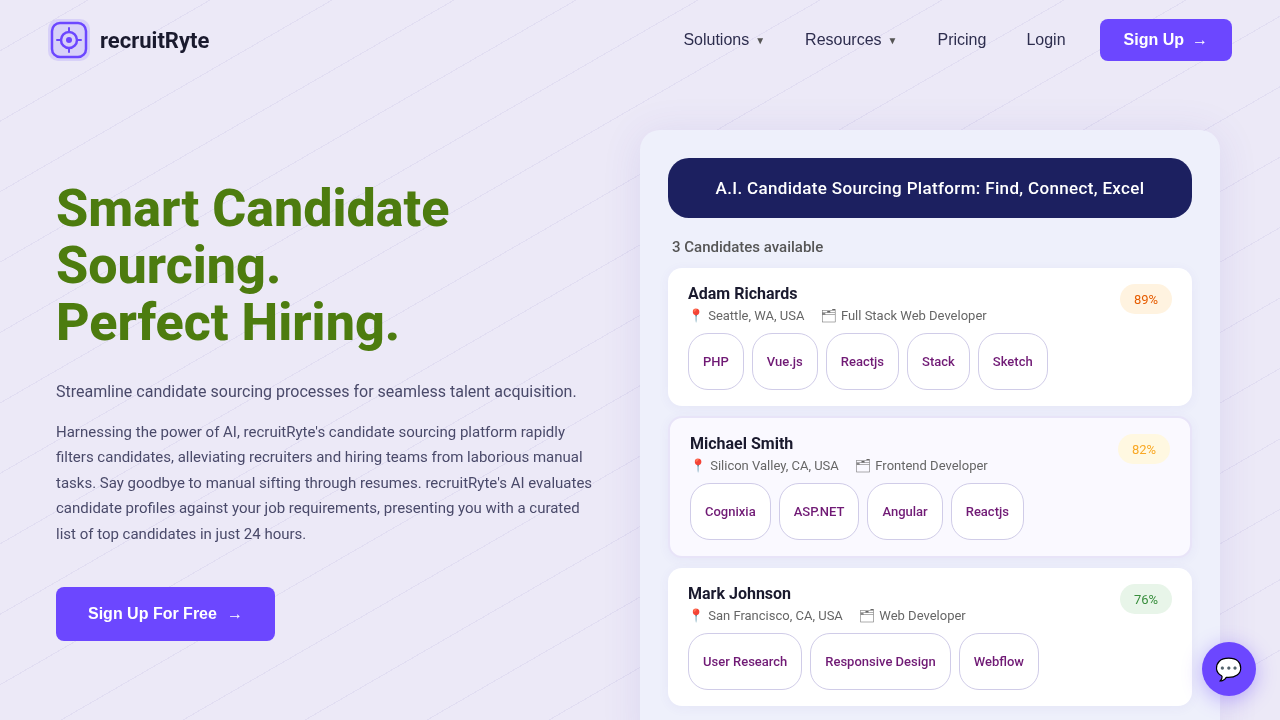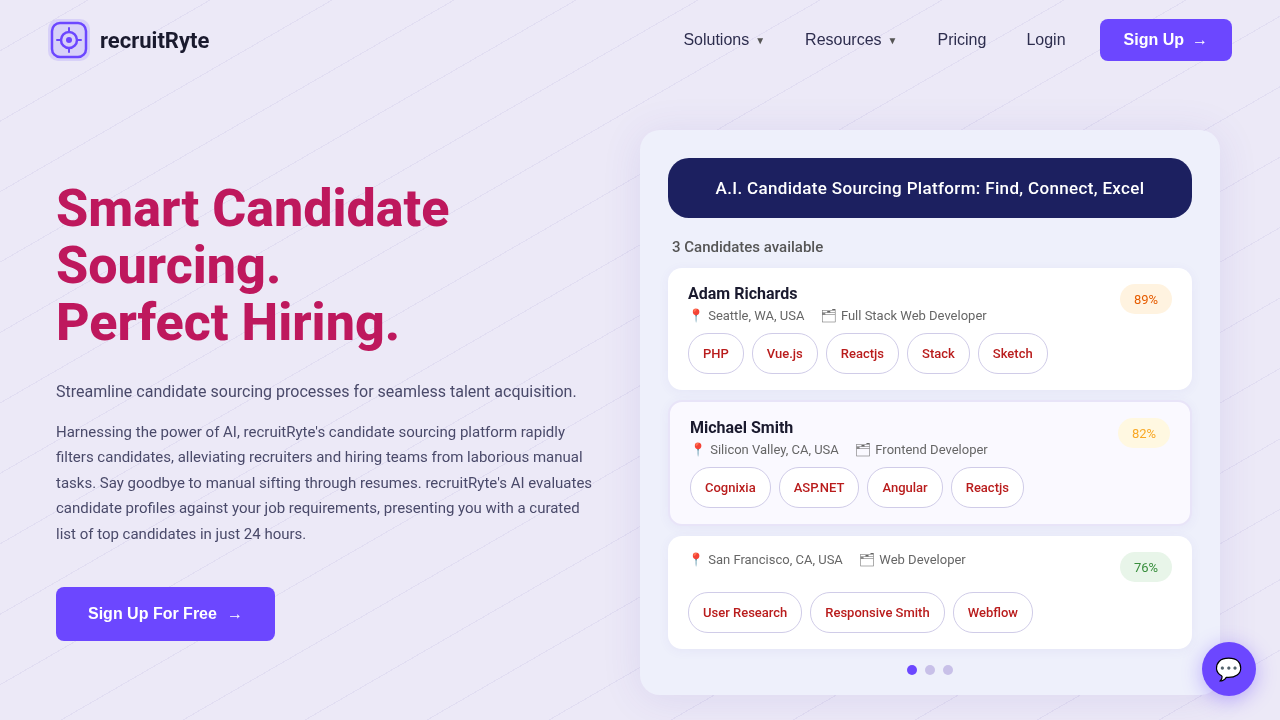--- a/index.html
+++ b/index.html
@@ -112,21 +112,21 @@
 
     .hero-left {
       flex: 0 0 540px;
       padding-top: 60px;
     }
 
     .hero-heading {
       font-size: 52px;
       font-weight: 800;
       line-height: 1.1;
-      color: #be185d;
+      color: #4d7c0f;
       margin-bottom: 28px;
     }
 
     .hero-sub1 {
       font-size: 16px;
       color: #4a4a6a;
       margin-bottom: 16px;
       line-height: 1.5;
     }
 
@@ -256,25 +256,25 @@
     .score-76 { background: #e8f5e9; color: #388e3c; }
 
     .candidate-tags {
       display: flex;
       flex-wrap: wrap;
       gap: 8px;
       margin-top: 10px;
     }
 
     .tag {
-      padding: 12px 14px;
+      padding: 20px 14px;
       border-radius: 20px;
       border: 1.5px solid #d0cce8;
       font-size: 13px;
-      color: #b91c1c;
+      color: #701a75;
       background: white;
       font-weight: 500;
     }
 
     
     .carousel-dots {
       display: flex;
       justify-content: center;
       gap: 8px;
       margin-top: 16px;
@@ -424,36 +424,37 @@
     <div class="candidate-tags">
       <span class="tag">Cognixia</span>
               <span class="tag">ASP.NET</span>
               <span class="tag">Angular</span>
               <span class="tag">Reactjs</span>
     </div>
   </div>
           <div class="candidate-card">
     <div class="candidate-top">
       <div class="candidate-info">
+        <div class="candidate-name">Mark Johnson</div>
         <div class="candidate-meta">
           <span class="meta-item">
             <span class="meta-icon">📍</span>
             <span>San Francisco, CA, USA</span>
           </span>
           <span class="meta-item">
             <span class="meta-icon">🗂</span>
             <span>Web Developer</span>
           </span>
         </div>
       </div>
       <span class="score-badge score-76">76%</span>
     </div>
     <div class="candidate-tags">
       <span class="tag">User Research</span>
-              <span class="tag">Responsive Smith</span>
+              <span class="tag">Responsive Design</span>
               <span class="tag">Webflow</span>
     </div>
   </div>
         </div>
 
       <div class="carousel-dots">
         <div class="dot active"></div>
         <div class="dot"></div>
         <div class="dot"></div>
       </div>

